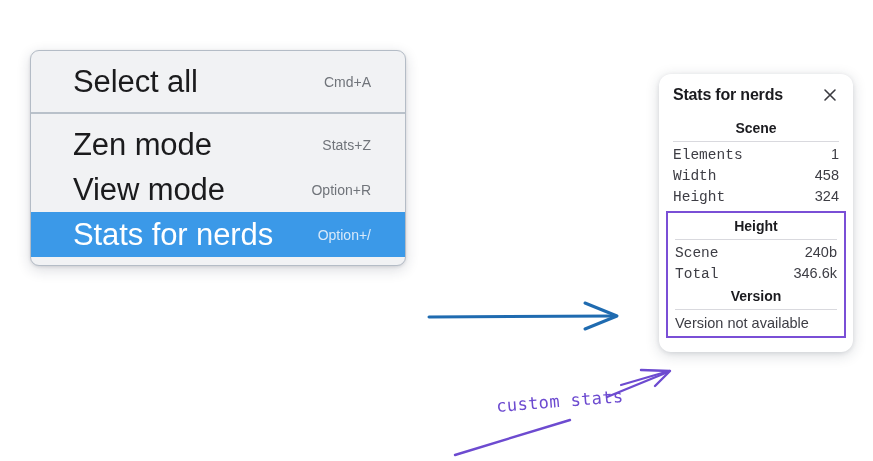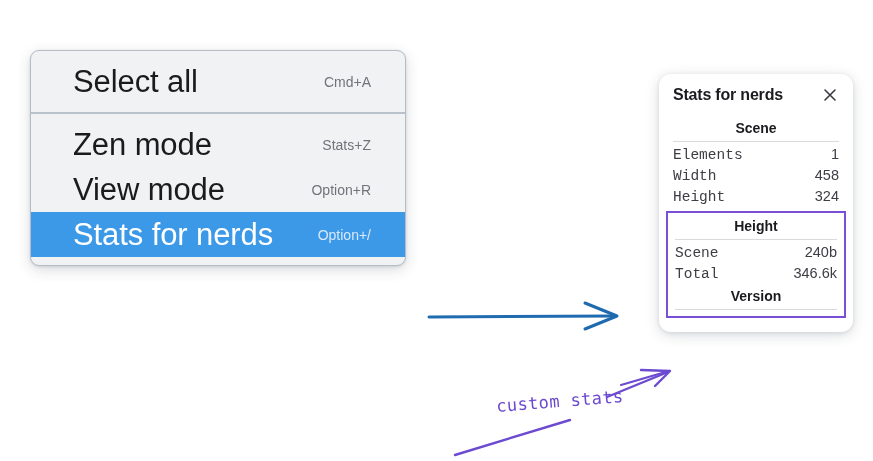--- a/index.html
+++ b/index.html
@@ -220,20 +220,21 @@
       </div>
       <div class="stat-row">
         <span class="stat-key">Total</span>
         <span class="stat-val">346.6k</span>
       </div>
     </div>
 
     <div>
       <div class="section-head">Version</div>
       <div class="rule"></div>
+      <div class="version-line">Version not available</div>
     </div>
 
   </div>
 
 </div>
 
 <svg id="annotations" viewBox="0 0 873 461">
 
   <g>
     <path d="M429 317 L613 316" stroke="#1f6bb0" stroke-width="3" stroke-linecap="round" fill="none"></path>

